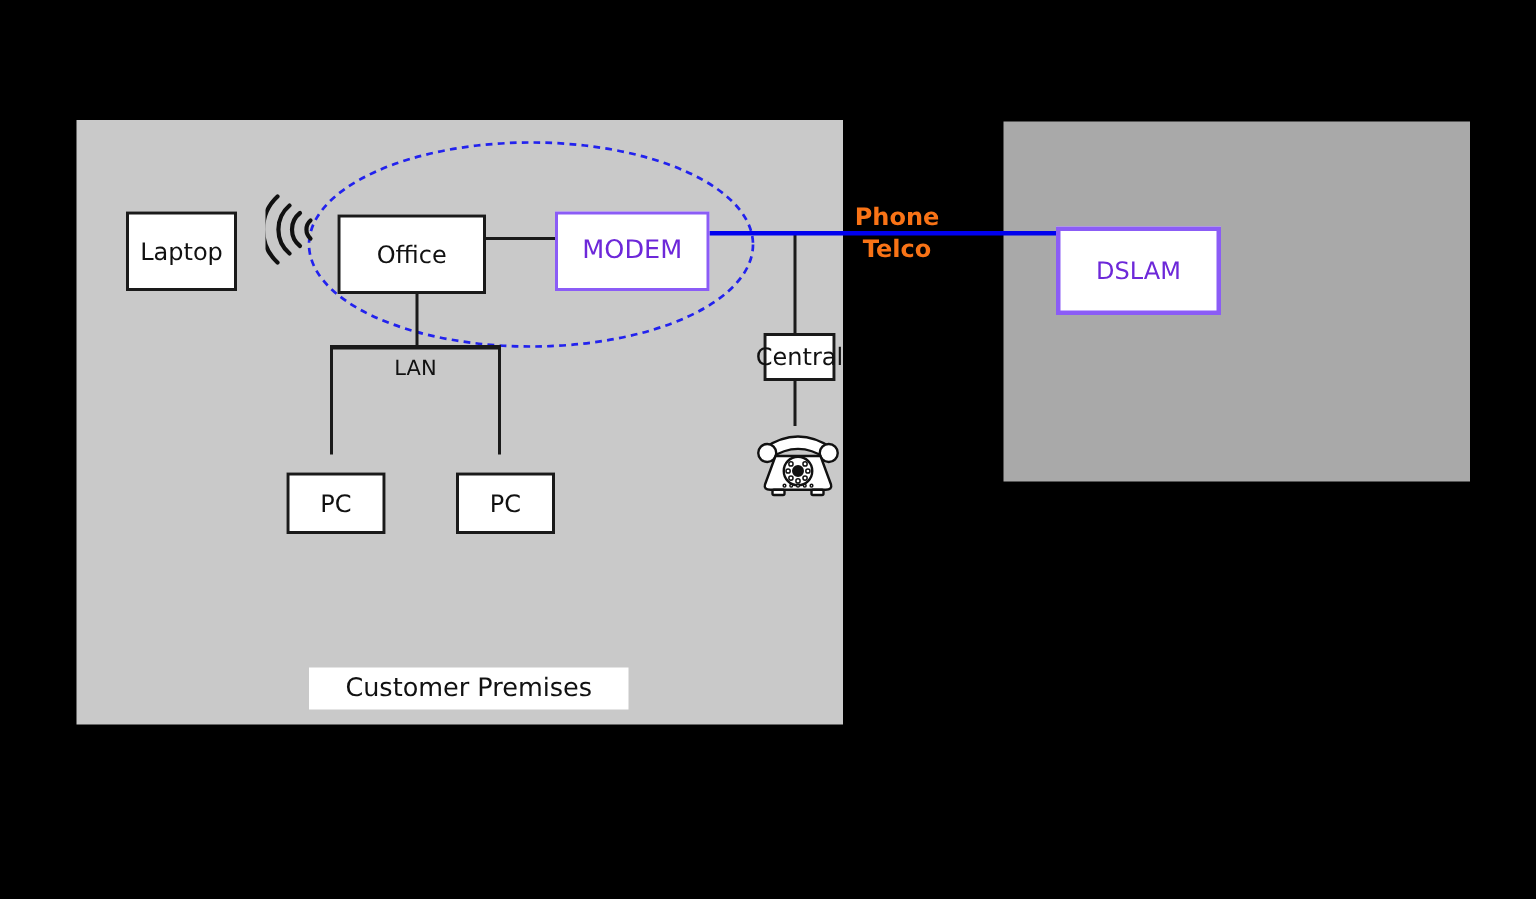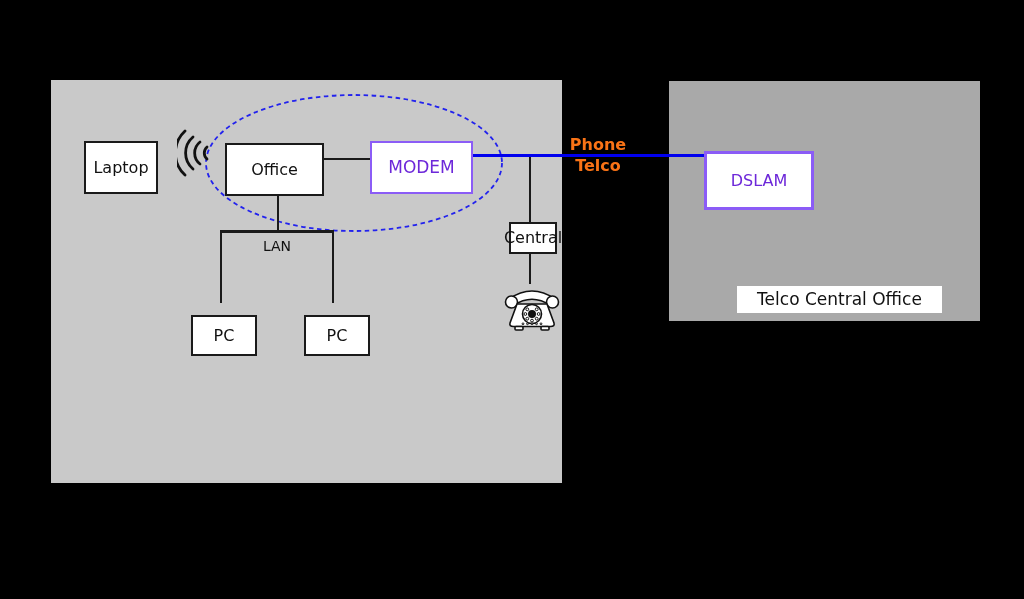--- a/index.html
+++ b/index.html
@@ -132,15 +132,15 @@
         <circle cx="33.7" cy="29.3" r="1.4"></circle>
         <circle cx="20" cy="43.8" r="0.9"></circle>
         <circle cx="24.5" cy="43.8" r="0.9"></circle>
         <circle cx="29" cy="43.8" r="0.9"></circle>
         <circle cx="33.5" cy="43.8" r="0.9"></circle>
         <circle cx="38" cy="43.8" r="0.9"></circle>
       </g>
     </g>
   </svg>
 
-  <div class="region-label telco-label">Telco Central Office</div>
+  <div class="region-label customer-label">Customer Premises</div>
 
 </div>
 
 </body></html>

